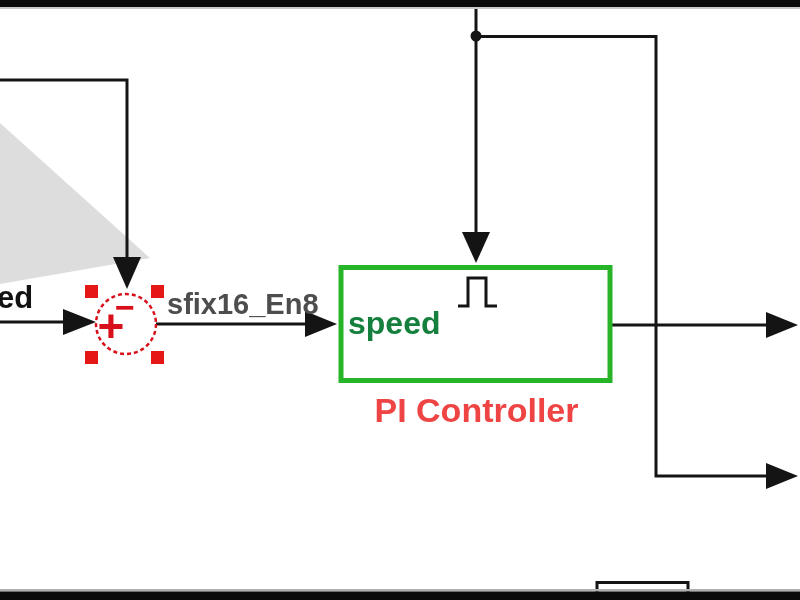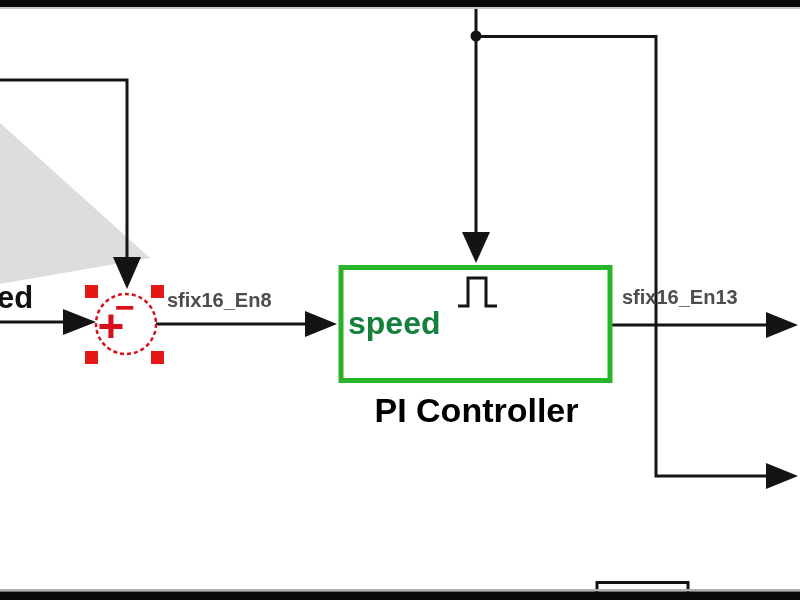--- a/index.html
+++ b/index.html
@@ -4,23 +4,23 @@
 <style>
   html,body{margin:0;padding:0;background:#fff;}
   #canvas{
     position:relative;width:800px;height:600px;overflow:hidden;
     background:#ffffff;
     font-family:"Liberation Sans","DejaVu Sans",sans-serif;
   }
   #canvas svg{position:absolute;left:0;top:0;}
   .lbl{position:absolute;white-space:nowrap;line-height:1;font-weight:bold;}
   .lbl-big{font-size:31px;color:#121212;}
-  .lbl-signal{font-size:20px;color:#4d4d4d;}
+  .lbl-signal{font-size:29px;color:#4d4d4d;}
   .lbl-port{font-size:32px;color:#15803d;}
-  .lbl-blockname{font-size:34px;color:#000000;text-align:center;}
+  .lbl-blockname{font-size:34px;color:#ef4444;text-align:center;}
 </style>
 </head>
 <body>
 
 <div id="canvas">
   <svg width="800" height="600" viewBox="0 0 800 600">
 
     <polygon points="0,123 150,258 0,284" fill="#d9d9d9" opacity="0.9"></polygon>
 
     <g stroke="#141414" stroke-width="3" fill="none">
@@ -71,19 +71,18 @@
     <rect x="0" y="0" width="800" height="7" fill="#0a0a0a"></rect>
     <rect x="0" y="7" width="800" height="2" fill="#c9c9c9"></rect>
     <rect x="0" y="589" width="800" height="2.5" fill="#b0b0b0"></rect>
     <rect x="0" y="591.5" width="800" height="8.5" fill="#0a0a0a"></rect>
   </svg>
 
   <div class="lbl lbl-big" style="left:-3px;top:282px;">ed</div>
 
   <div class="lbl lbl-signal" style="left:167px;top:290px;">sfix16_En8</div>
 
-  <div class="lbl lbl-signal" style="left:622px;top:287px;">sfix16_En13</div>
 
   <div class="lbl lbl-port" style="left:348px;top:307px;">speed</div>
 
 
   <div class="lbl lbl-blockname" style="left:340px;top:393px;width:273px;">PI Controller</div>
 </div>
 
 </body></html>

